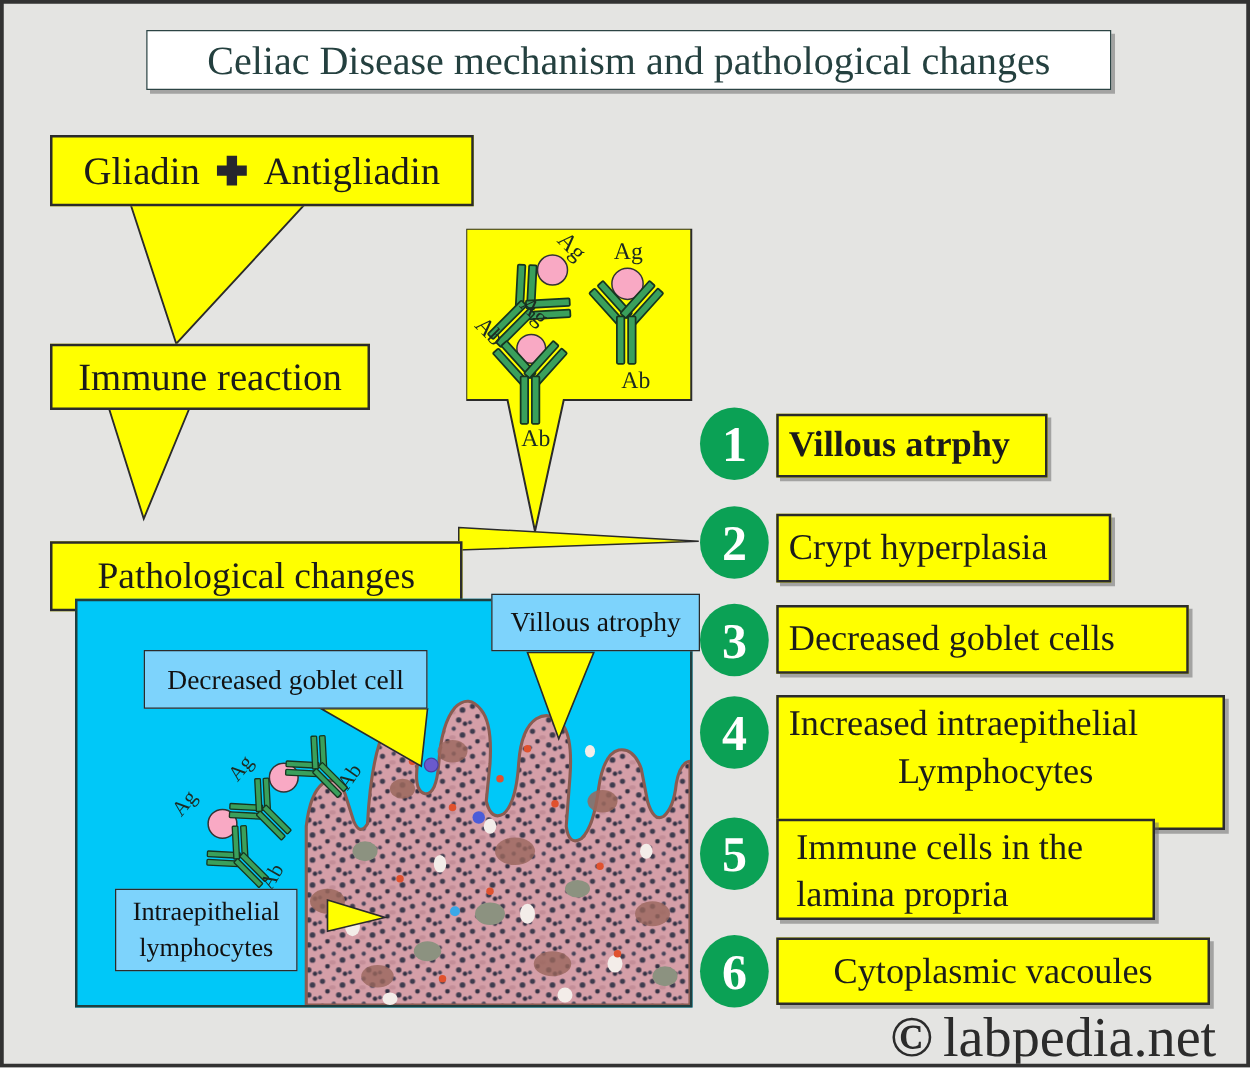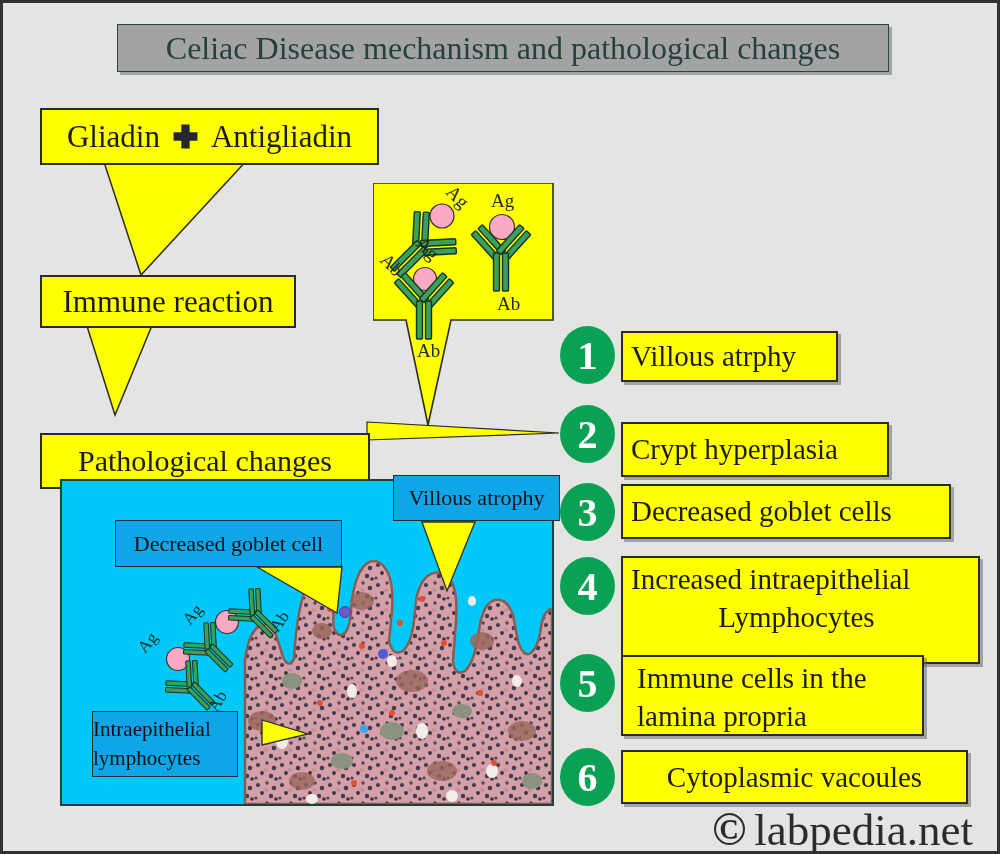--- a/index.html
+++ b/index.html
@@ -10,38 +10,38 @@
   }
   .abs{position:absolute;}
   .ybox{
     position:absolute;background:#FFFF00;border:2px solid #2b2b2b;
     box-sizing:border-box;color:#1b1b1b;
   }
   .shadow{box-shadow:3px 3px 0 rgba(110,110,110,.55);}
   .center{display:flex;align-items:center;justify-content:center;}
   .title-box{
     position:absolute;left:114px;top:21px;width:772px;height:48px;
-    background:#a3a3a3;border:1.5px solid #2c4444;box-sizing:border-box;
+    background:#ffffff;border:1.5px solid #2c4444;box-sizing:border-box;
     font-size:32px;color:#24403f;
   }
   .flow-box{font-size:31px;}
   .step-circle{
     position:absolute;left:557px;width:55px;height:58px;border-radius:50%;
     background:#0BA155;color:#ffffff;display:flex;align-items:center;justify-content:center;
     font-size:40px;font-weight:bold;font-family:"Liberation Serif",serif;
   }
   .step-box{font-size:29px;line-height:38px;}
   .step-box .l2{text-align:center;}
   .panel{
     position:absolute;left:57px;top:476px;width:494px;height:327px;
     background:#00C8F8;border:2px solid #1f3f3f;box-sizing:border-box;
   }
   .callout{
-    position:absolute;background:#0ea5e9;border:1.5px solid #2b2b2b;
-    box-sizing:border-box;text-align:left;color:#111;
+    position:absolute;background:#7dd3fc;border:1.5px solid #2b2b2b;
+    box-sizing:border-box;text-align:center;color:#111;
   }
   .footer{
     position:absolute;right:24px;top:801px;display:flex;align-items:center;gap:8px;
     color:#2b2b2b;
   }
   .footer .c{font-size:46px;font-weight:bold;line-height:44px;}
   .footer .site{font-size:45px;}
   svg{display:block;}
   svg text{font-family:"Liberation Serif",serif;fill:#1d2b22;}
 </style>
@@ -105,28 +105,28 @@
 
     <circle cx="129" cy="44" r="12.5" fill="#F9A9C4" stroke="#333" stroke-width="1.2"></circle>
     <use href="#ab-icon" transform="translate(128,72)"></use>
     <text x="118" y="24" font-size="19">Ag</text>
     <text x="124" y="127" font-size="19">Ab</text>
   </svg>
 
   <div class="step-circle" style="top:323px;z-index:3;">
     <span>1</span>
     </div>
-  <div class="ybox step-box shadow" style="left:618px;top:328px;width:217px;height:51px;padding:4px 0 0 8px;">
+  <div class="ybox step-box shadow" style="left:618px;top:328px;width:217px;height:51px;padding:4px 0 0 8px;font-weight:bold;">
     <div>Villous atrphy</div>
   </div>
 
   <div class="step-circle" style="top:402px;z-index:3;">
     <span>2</span>
     </div>
-  <div class="ybox step-box shadow" style="left:618px;top:419px;width:268px;height:55px;padding:6px 0 0 8px;">
+  <div class="ybox step-box shadow" style="left:618px;top:408px;width:268px;height:55px;padding:6px 0 0 8px;">
     <div>Crypt hyperplasia</div>
   </div>
 
   <div class="step-circle" style="top:480px;z-index:3;">
     <span>3</span>
     </div>
   <div class="ybox step-box shadow" style="left:618px;top:481px;width:330px;height:55px;padding:6px 0 0 8px;">
     <div>Decreased goblet cells</div>
   </div>
 

